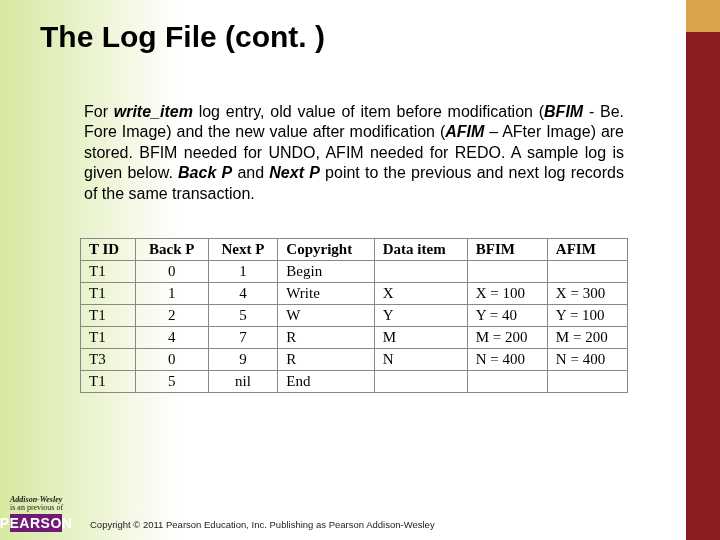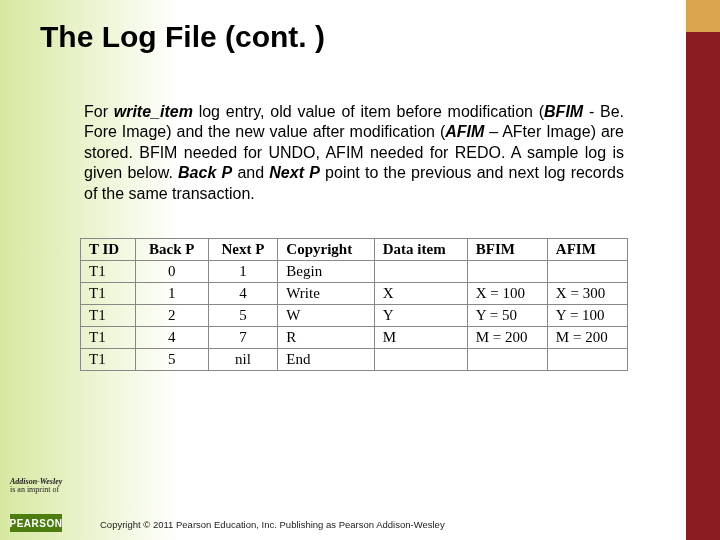--- a/index.html
+++ b/index.html
@@ -56,43 +56,43 @@
   th, td {
     border: 1px solid #888;
     padding: 2px 8px;
     text-align: left;
     white-space: nowrap;
   }
   th { font-weight: bold; }
   td.c, th.c { text-align: center; }
   .footer {
     position: absolute;
-    left: 100px;
+    left: 90px;
     bottom: 10px;
     font-size: 9.5px;
     color: #222;
     z-index: 3;
   }
   .badges {
     position: absolute;
     left: 10px; bottom: 8px;
     z-index: 3;
-    display: flex; flex-direction: column; gap: 20px;
+    display: flex; flex-direction: column; gap: 2px;
   }
   .aw {
     font-family: "Times New Roman", serif;
     font-size: 8px; line-height: 1;
     color: #222;
   }
   .aw .bi { font-weight: bold; font-style: italic; }
   .pearson {
     width: 52px; height: 18px;
-    background: #4d7c0f;
+    background: #701a75;
     color: #fff;
-    font-size: 10px;
+    font-size: 14px;
     font-weight: bold;
     display: flex; align-items: center; justify-content: center;
     letter-spacing: 0.5px;
   }
 </style>
 </head>
 <body>
 
 <div class="bg-left"></div>
 <div class="bg-right-bar">
@@ -142,47 +142,56 @@
             <td>X</td>
             <td>X = 100</td>
             <td>X = 300</td>
           </tr>
           <tr>
             <td>T1</td>
             <td class="c">2</td>
             <td class="c">5</td>
             <td>W</td>
             <td>Y</td>
-            <td>Y = 50</td>
+            <td>Y = 40</td>
             <td>Y = 100</td>
           </tr>
           <tr>
             <td>T1</td>
             <td class="c">4</td>
             <td class="c">7</td>
             <td>R</td>
             <td>M</td>
             <td>M = 200</td>
             <td>M = 200</td>
+          </tr>
+          <tr>
+            <td>T3</td>
+            <td class="c">0</td>
+            <td class="c">9</td>
+            <td>R</td>
+            <td>N</td>
+            <td>N = 400</td>
+            <td>N = 400</td>
           </tr>
           <tr>
             <td>T1</td>
             <td class="c">5</td>
             <td class="c">nil</td>
             <td>End</td>
             <td></td>
             <td></td>
             <td></td>
           </tr>
         </tbody>
     </table>
   </div>
 </div>
 
 <div class="badges">
   <div class="aw">
     <span class="bi">Addison-Wesley</span><br>
-    <span>is an imprint of</span>
+    <span>is an previous of</span>
   </div>
   <div class="pearson">PEARSON</div>
 </div>
 
 <div class="footer">Copyright © 2011 Pearson Education, Inc. Publishing as Pearson Addison-Wesley</div>
 
 </body></html>

